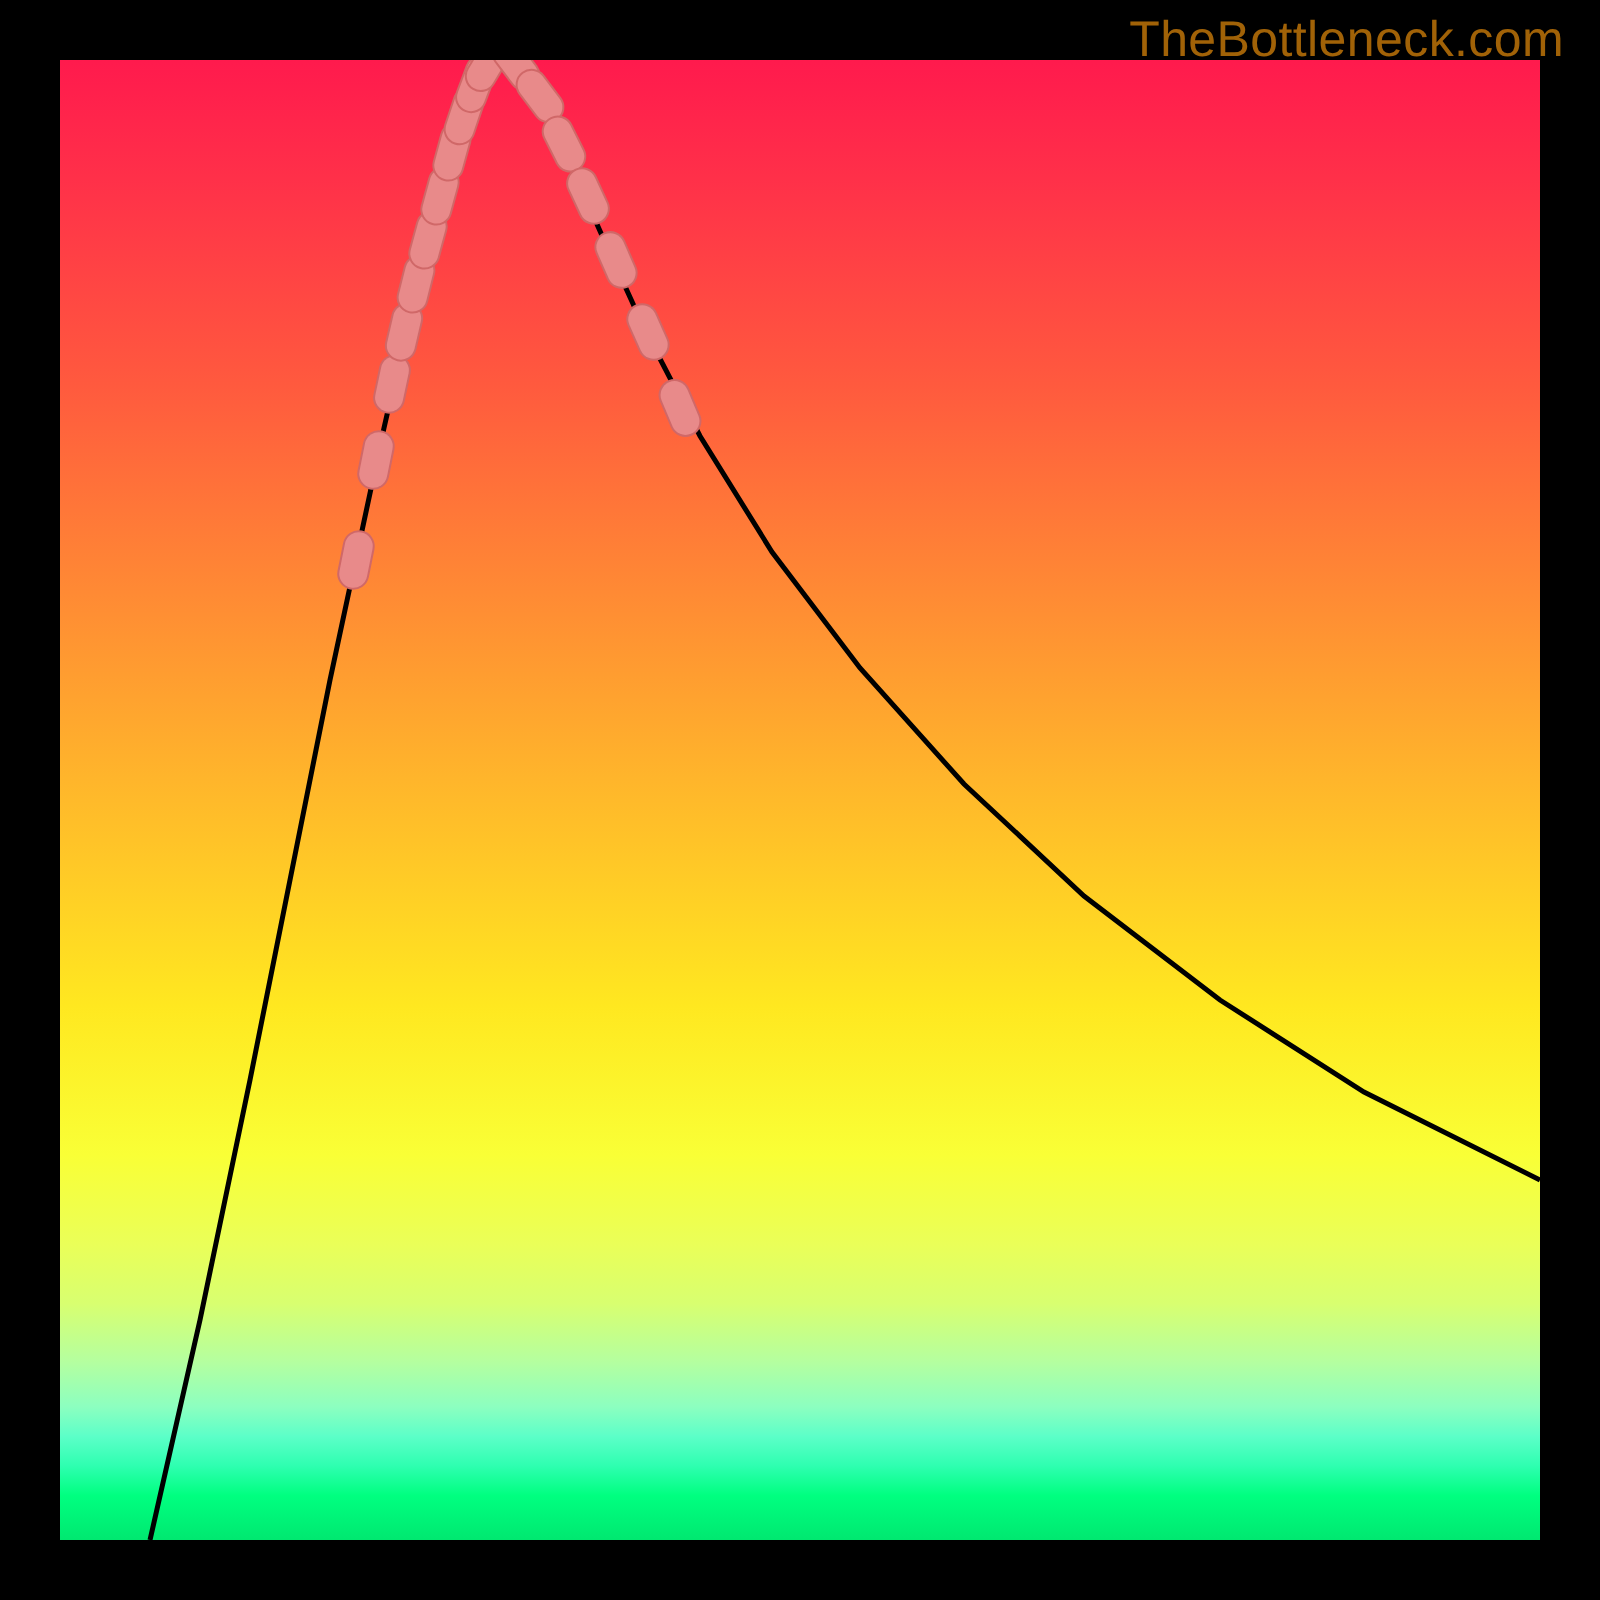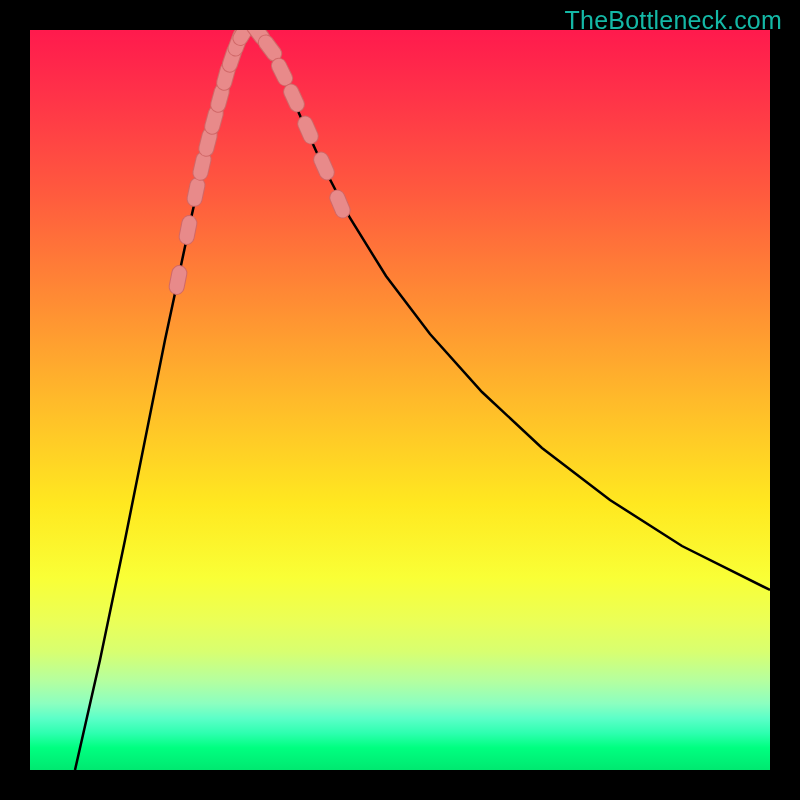--- a/index.html
+++ b/index.html
@@ -38,21 +38,21 @@
       #5cffc8 93%,
       #2effb0 95%,
       #00ff80 97%,
       #00e870 100%
     );
   }
   .watermark {
     position: absolute;
     top: 6px;
     right: 18px;
-    color: #14b8a6;
+    color: #a16207;
     font-size: 25px;
     font-weight: 500;
     letter-spacing: 0.2px;
     user-select: none;
   }
   svg.chart {
     position: absolute;
     inset: 0;
   }
 </style>

